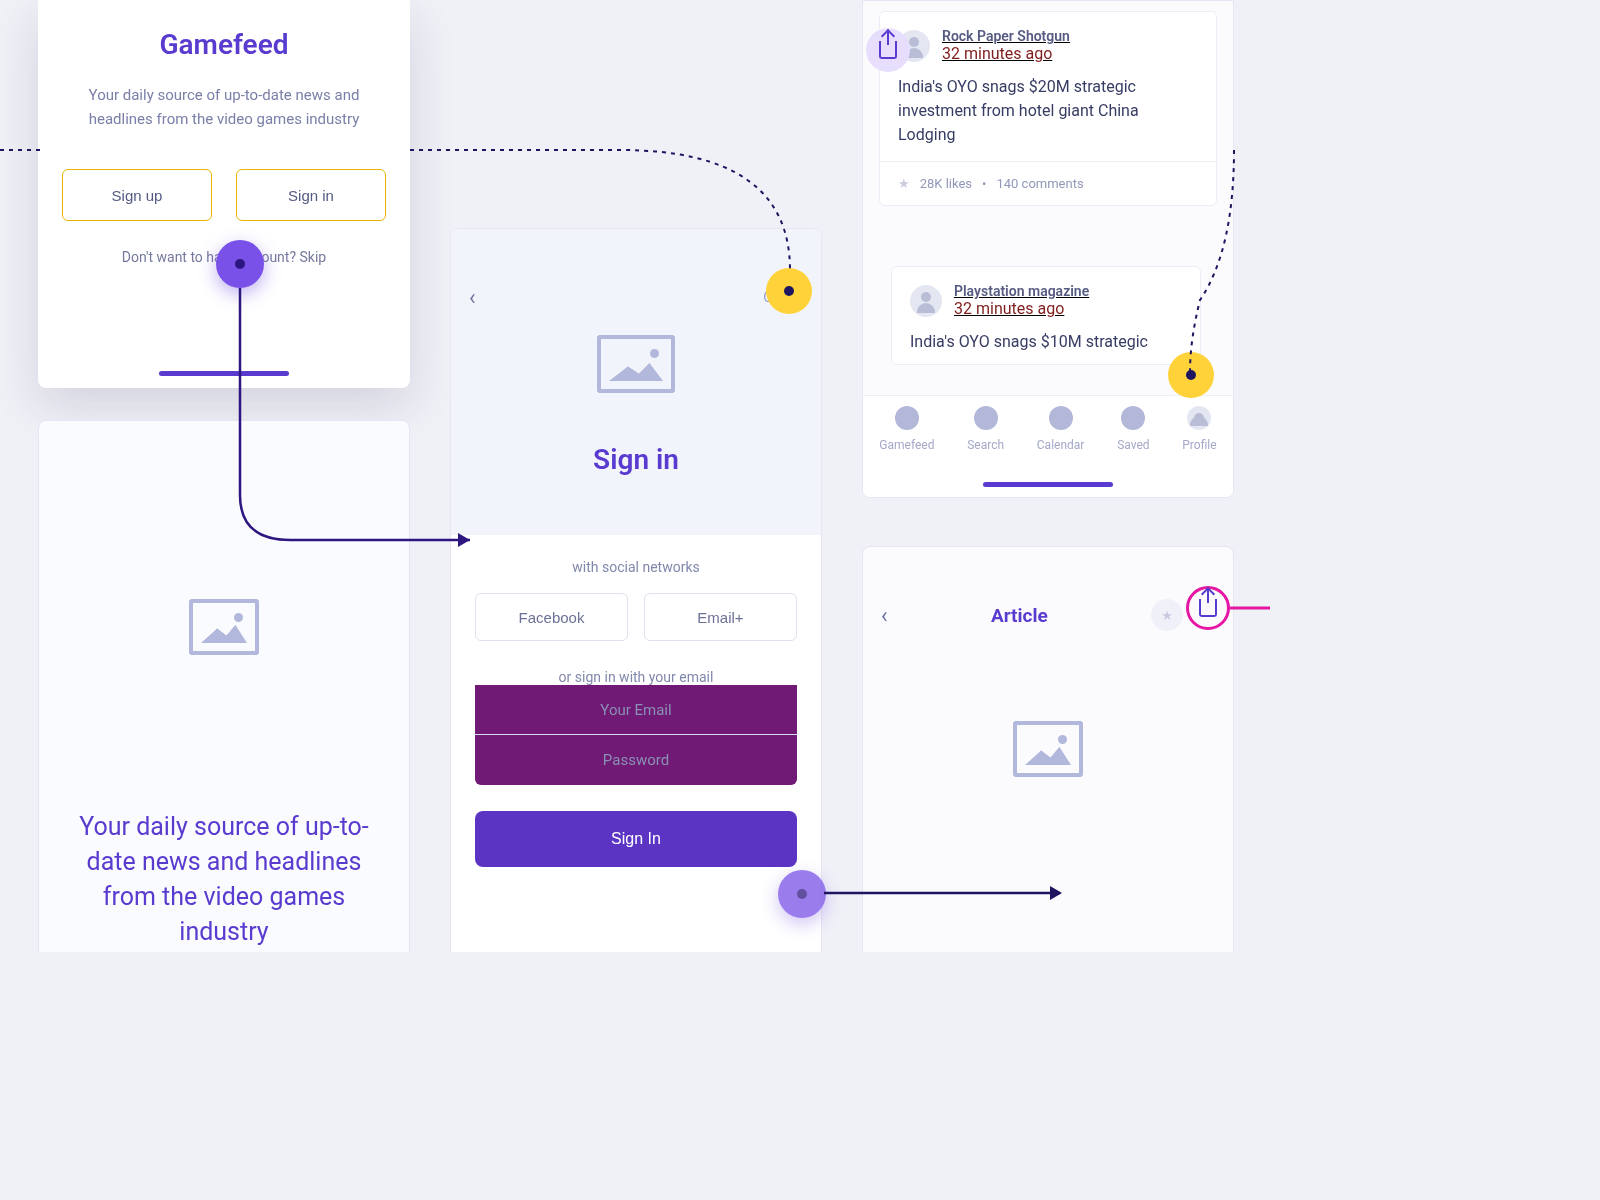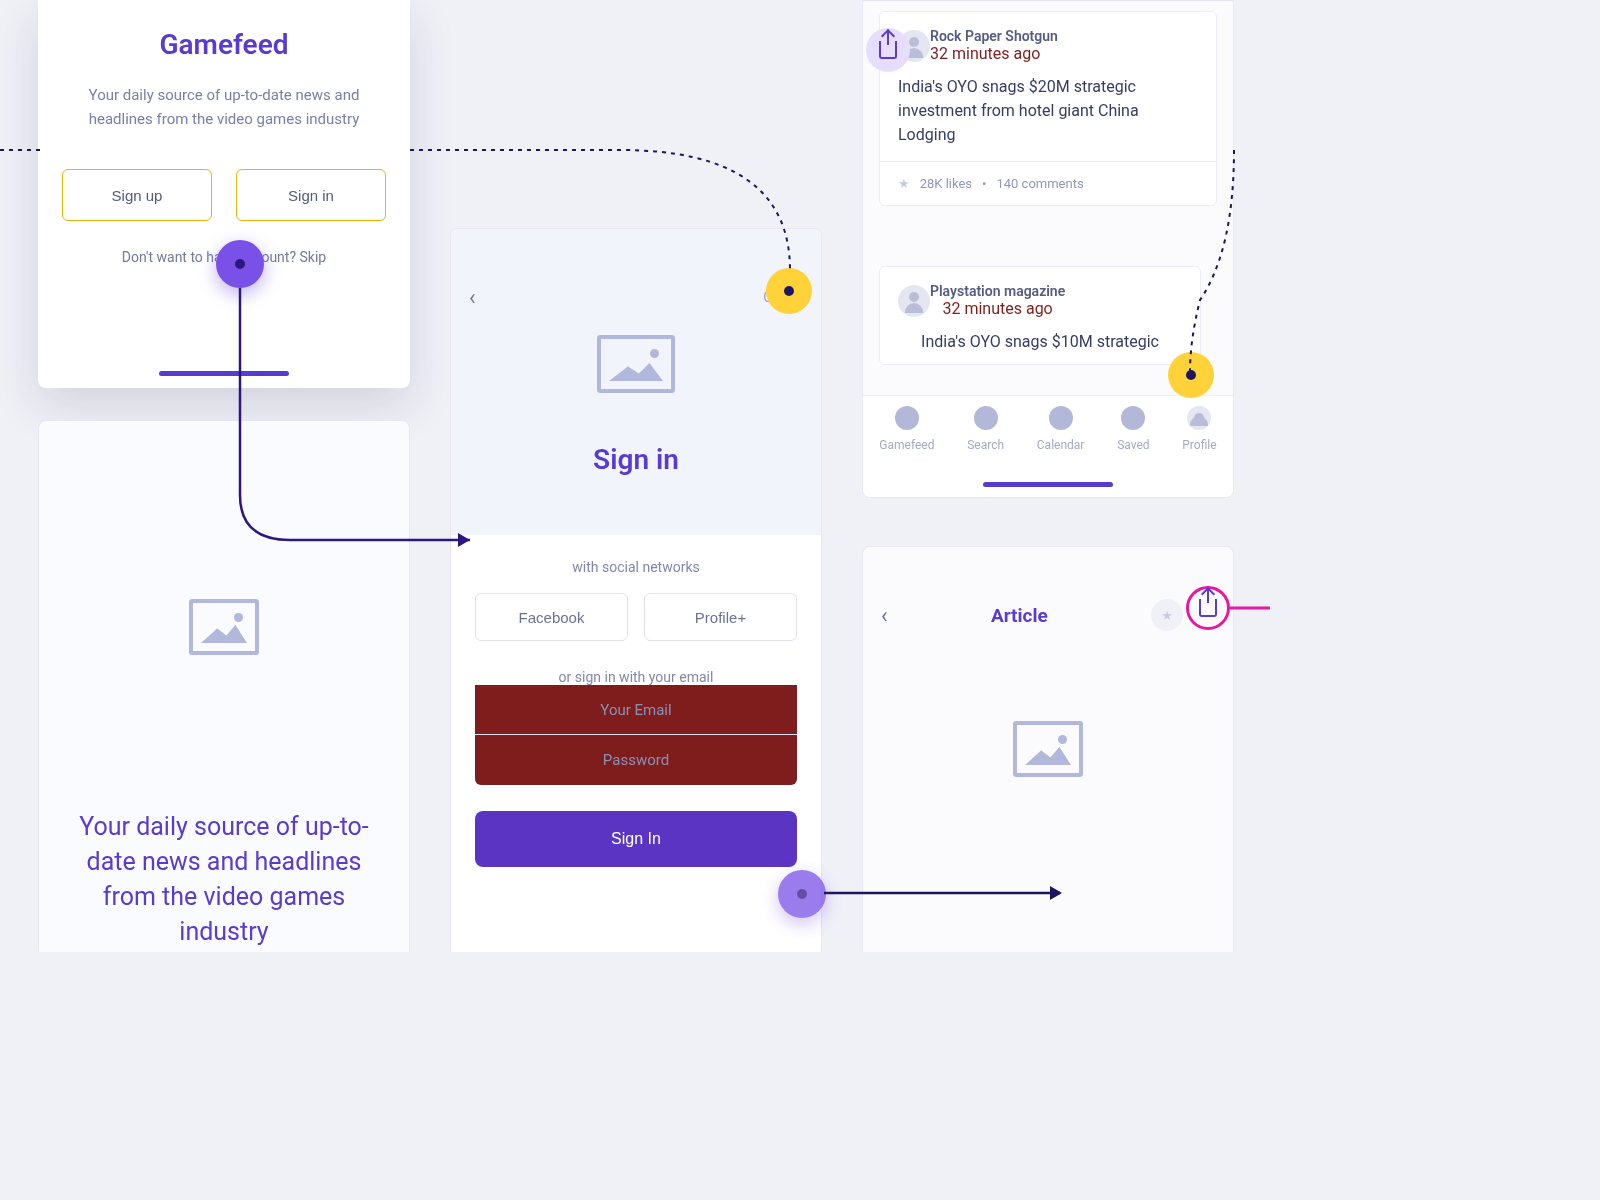--- a/index.html
+++ b/index.html
@@ -91,21 +91,21 @@
   .signin-hero .img-placeholder { width: 78px; height: 58px; margin-top: 46px; }
   .signin-title { color: #5a3bcf; font-size: 28px; font-weight: 600; margin-top: 46px; display: block; }
   .signin-body { padding: 24px; text-align: center; }
   .muted { color: #8188ac; font-size: 14px; }
   .social-row { display: flex; gap: 16px; margin: 18px 0 28px; justify-content: flex-end; }
   .social-btn {
     flex: 1; height: 48px; border: 1px solid #dfe2ed; border-radius: 6px; background: #fff;
     color: #6c7297; font-size: 15px; cursor: pointer;
   }
   .field {
-    height: 50px; background: #7f1d1d; color: #8a90b4; font-size: 15px;
+    height: 50px; background: #701a75; color: #8a90b4; font-size: 15px;
     display: flex; align-items: center; justify-content: center; border-bottom: 1px solid #d7ddf3;
   }
   .field:first-of-type { border-radius: 6px 6px 0 0; }
   .field:last-of-type  { border-radius: 0 0 6px 6px; border-bottom: none; }
   .signin-submit {
     margin-top: 26px; width: 100%; height: 56px;
     background: #5b34c4; color: #fff; border: none; border-radius: 8px;
     font-size: 16px; cursor: pointer;
   }
 
@@ -117,21 +117,21 @@
     background: #fbfbfe;
     border: 1px solid #e8e6f4;
     border-radius: 0 0 8px 8px;
     overflow: hidden;
   }
   .feed-card {
     background: #fff; border: 1px solid #ebedf6; border-radius: 6px;
     margin: 0 16px 22px; padding: 16px 18px 0;
   }
   .feed-card:first-child { margin-top: 10px; }
-  .feed-meta { display: flex; align-items: center; margin-bottom: 12px; }
+  .feed-meta { display: flex; gap: 12px; align-items: center; margin-bottom: 12px; text-decoration: underline; }
   .avatar { width: 32px; height: 32px; border-radius: 50%; background: #e4e7f2; position: relative; }
   .avatar::before {
     content:""; position:absolute; left:50%; top:7px; width:10px; height:10px;
     background:#b9bdd6; border-radius:50%; transform:translateX(-50%);
   }
   .avatar::after {
     content:""; position:absolute; left:50%; bottom:4px; width:18px; height:10px;
     background:#b9bdd6; border-radius:9px 9px 0 0; transform:translateX(-50%);
   }
   .source { color: #565b82; font-size: 14px; font-weight: 600; }
@@ -147,21 +147,21 @@
     background: #fff; border-top: 1px solid #eceef7;
     display: flex; justify-content: space-around; align-items: flex-start; padding-top: 10px;
   }
   .tab { text-align: center; cursor: pointer; }
   .tab-dot { width: 24px; height: 24px; border-radius: 50%; background: #b3b8d8; margin: 0 auto 8px; }
   .tab-label { color: #a4a9c8; font-size: 12px; }
   .home-indicator-purple-2 {
     position: absolute; bottom: 10px; left: 50%; transform: translateX(-50%);
     width: 130px; height: 5px; background: #5a3bcf; border-radius: 3px;
   }
-  .feed-card-2 { position: absolute; bottom: 110px; left: 0; right: 16px; text-align: center; }
+  .feed-card-2 { position: absolute; bottom: 110px; left: 12px; right: 16px; }
 
   
   .article-screen {
     position: absolute;
     left: 862px; top: 546px;
     width: 372px; height: 440px;
     background: #fbfbfe;
     border: 1px solid #e8e6f4;
     border-radius: 8px;
     padding-top: 52px;
@@ -237,21 +237,21 @@
   <div class="signin-hero">
     <span class="back-arrow">‹</span>
     <span class="cover-label">Cover</span>
     <span class="img-placeholder"></span>
     <span class="signin-title">Sign in</span>
   </div>
   <div class="signin-body">
     <div class="muted">with social networks</div>
     <div class="social-row">
       <button class="social-btn">Facebook</button>
-      <button class="social-btn">Profile+</button>
+      <button class="social-btn">Email+</button>
     </div>
     <div class="muted" style="">or sign in with your email</div>
     <div class="field">Your Email</div>
     <div class="field">Password</div>
     <button class="signin-submit">Sign In</button>
   </div>
 </div>
 
 <div class="feed-screen">
   <div class="feed-card">

